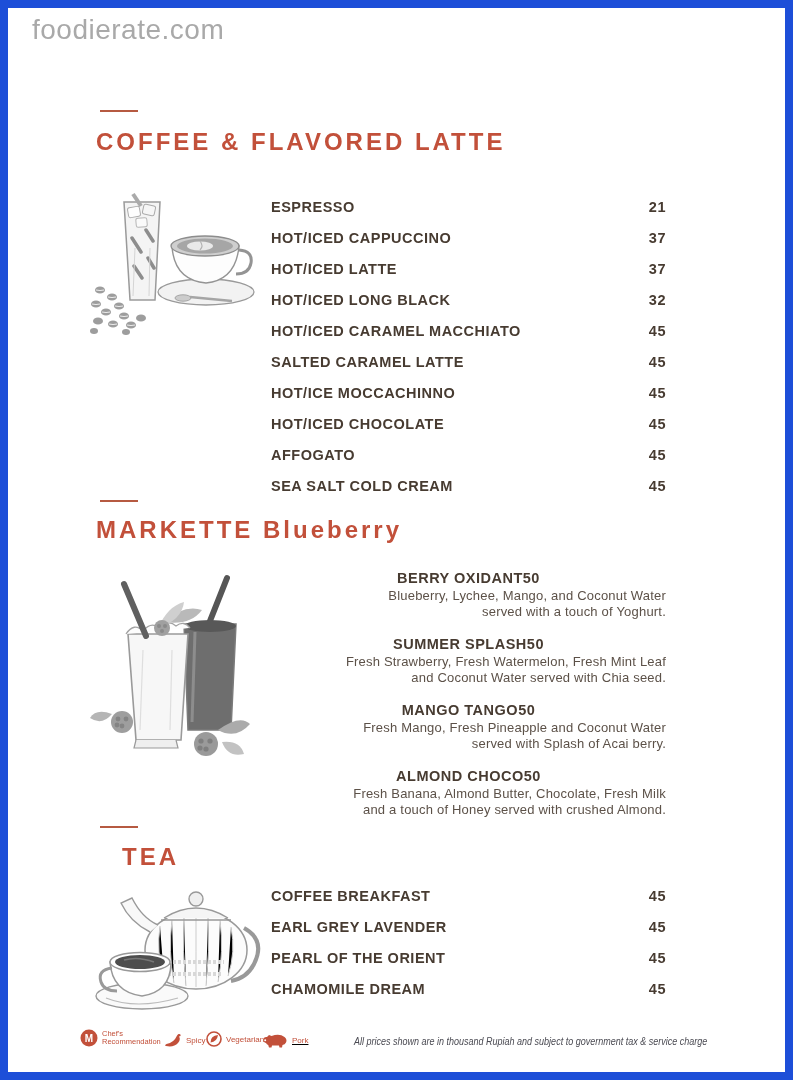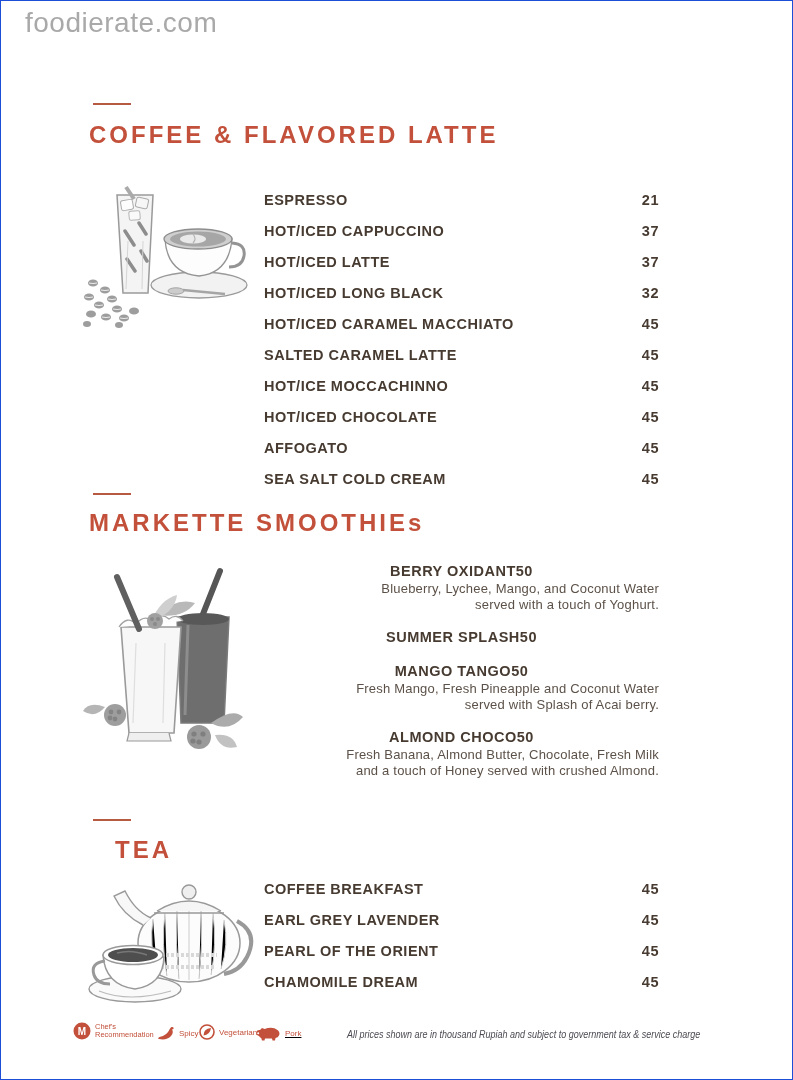--- a/index.html
+++ b/index.html
@@ -1,18 +1,18 @@
 <!DOCTYPE html>
 <html><head>
 <meta charset="utf-8">
 <style>
   html,body{margin:0;padding:0;background:#e9e9e9;}
   .page{
     position:relative;width:793px;height:1080px;margin:0 auto;
-    background:#ffffff;border:1px solid #1d4ed8;box-sizing:border-box;
+    background:#ffffff;border:8px solid #1d4ed8;box-sizing:border-box;
     font-family:"Liberation Sans", sans-serif;overflow:hidden;
   }
   .watermark{
     position:absolute;left:24px;top:6px;font-size:28px;font-weight:400;
     color:#a9a9a9;letter-spacing:.5px;
   }
   .sec-line{position:absolute;width:38px;height:2px;background:#b65a41;}
   .sec-title{
     position:absolute;font-size:24px;font-weight:700;letter-spacing:3px;
     color:#c2503a;white-space:nowrap;
@@ -121,21 +121,21 @@
         <span class="iname">AFFOGATO</span>
         <span class="price">45</span>
       </div>
     <div class="row">
         <span class="iname">SEA SALT COLD CREAM</span>
         <span class="price">45</span>
       </div>
   </div>
 
   <div class="sec-line" style="left:92px;top:492px;"></div>
-  <div class="sec-title" style="left:88px;top:508px;">MARKETTE SMOOTHIEs</div>
+  <div class="sec-title" style="left:88px;top:508px;">MARKETTE Blueberry</div>
 
   <svg class="illus" style="left:80px;top:562px;" width="172" height="198" viewBox="0 0 172 198">
 
     <path d="M96,54 L148,54 L143,160 L100,160 Z" fill="#6e6e6e" stroke="#7b7b7b" stroke-width="1.5"></path>
     <path d="M120,56 L139,8" stroke="#565656" stroke-width="6" stroke-linecap="round"></path>
     <path d="M107,62 L104,152" stroke="#8d8d8d" stroke-width="3"></path>
     <ellipse cx="122" cy="56" rx="26" ry="6" fill="#585858"></ellipse>
 
     <path d="M40,64 L100,64 L93,170 L48,170 Z" fill="#f7f7f7" stroke="#9a9a9a" stroke-width="1.6"></path>
     <path d="M38,64 q8,-12 17,-3 q8,-10 17,-3 q8,-9 16,-2 q8,-6 14,2" fill="#fdfdfd" stroke="#a3a3a3" stroke-width="1.3"></path>
@@ -174,20 +174,24 @@
       <div class="desc">
           <div>Blueberry, Lychee, Mango, and Coconut Water</div>
           <div>served with a touch of Yoghurt.</div>
         </div>
     </div>
     <div class="sblock">
       <div class="row">
           <span class="iname">SUMMER SPLASH</span>
           <span class="price">50</span>
         </div>
+      <div class="desc">
+          <div>Fresh Strawberry, Fresh Watermelon, Fresh Mint Leaf</div>
+          <div>and Coconut Water served with Chia seed.</div>
+        </div>
     </div>
     <div class="sblock">
       <div class="row">
           <span class="iname">MANGO TANGO</span>
           <span class="price">50</span>
         </div>
       <div class="desc">
           <div>Fresh Mango, Fresh Pineapple and Coconut Water</div>
           <div>served with Splash of Acai berry.</div>
         </div>

